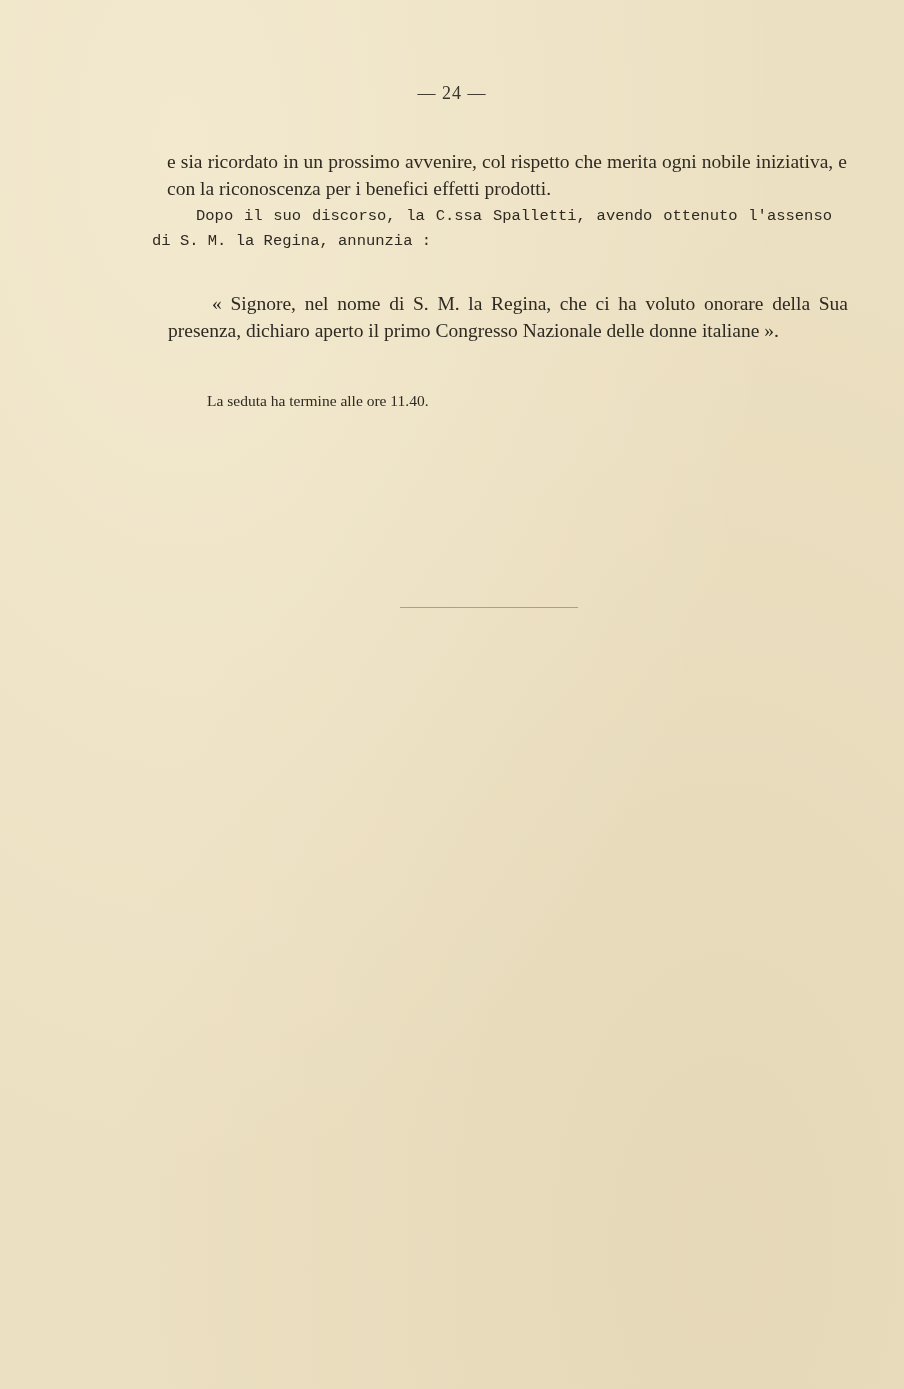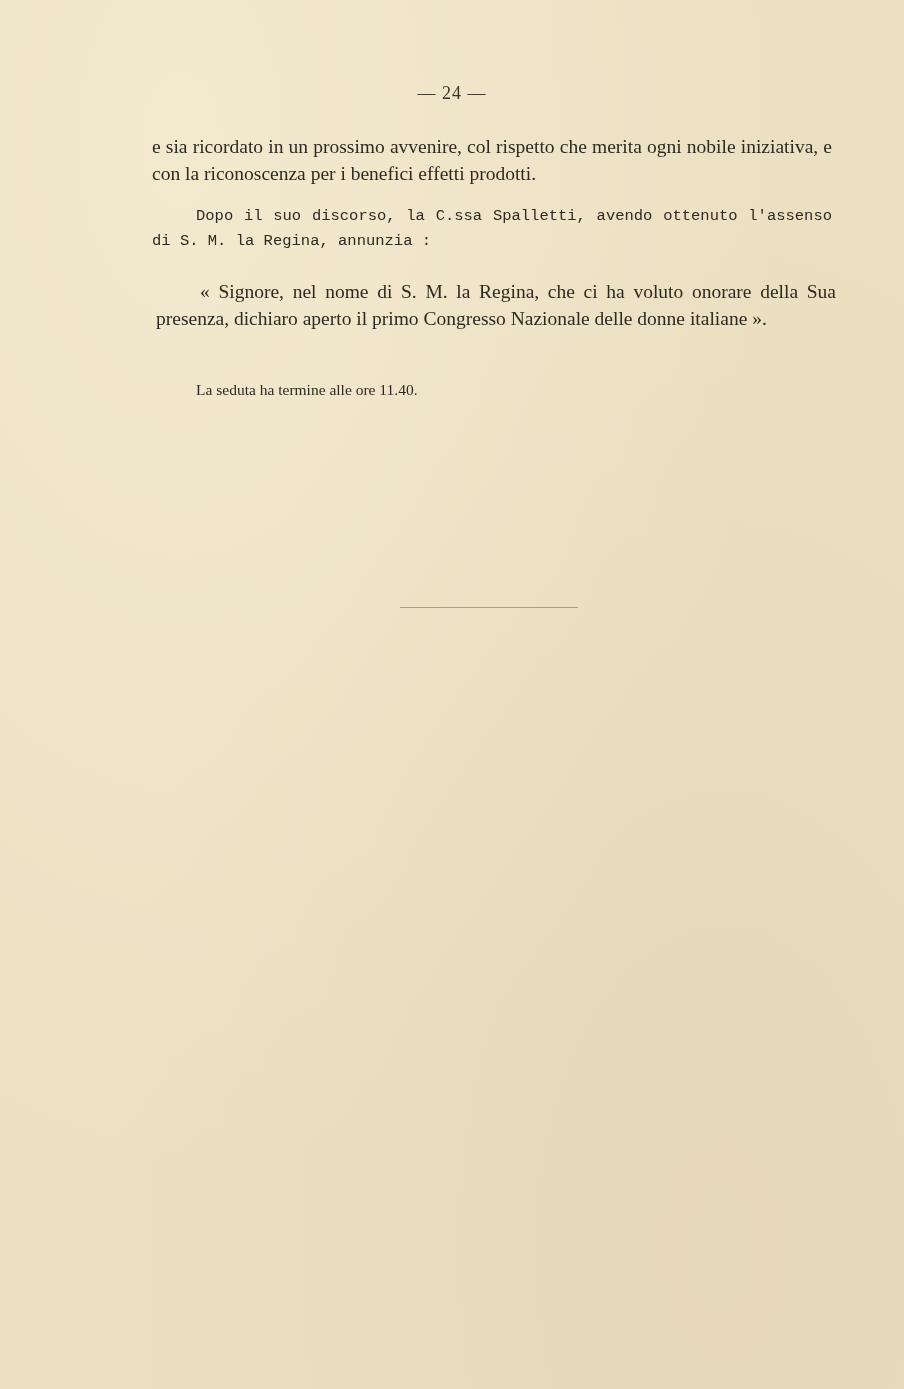--- a/index.html
+++ b/index.html
@@ -58,21 +58,21 @@
       height: 1px;
       background: #8f8670;
       opacity: 0.7;
     }
   </style>
 </head>
 <body>
 
 <div class="page-number">— 24 —</div>
 
-<p class="block para-large p1" style="margin:0;">e sia ricordato in un prossimo avvenire, col rispetto che merita ogni nobile iniziativa, e con la riconoscenza per i benefici effetti prodotti.</p>
+<p class="block para-large p1" style="margin:15px;">e sia ricordato in un prossimo avvenire, col rispetto che merita ogni nobile iniziativa, e con la riconoscenza per i benefici effetti prodotti.</p>
 
 <p class="block para-small indent p2" style="margin:0;font-family:Liberation Mono, monospace;">Dopo il suo discorso, la C.ssa Spalletti, avendo ottenuto l'assenso di S. M. la Regina, annunzia :</p>
 
-<p class="block para-large indent p3" style="margin:4px;">« Signore, nel nome di S. M. la Regina, che ci ha voluto onorare della Sua presenza, dichiaro aperto il primo Congresso Nazionale delle donne italiane ».</p>
+<p class="block para-large indent p3" style="margin:16px;">« Signore, nel nome di S. M. la Regina, che ci ha voluto onorare della Sua presenza, dichiaro aperto il primo Congresso Nazionale delle donne italiane ».</p>
 
-<p class="block para-small indent p4" style="margin:0;">La seduta ha termine alle ore 11.40.</p>
+<p class="block para-small indent p4" style="margin:11px;">La seduta ha termine alle ore 11.40.</p>
 
 <div class="rule"></div>
 
 </body></html>

